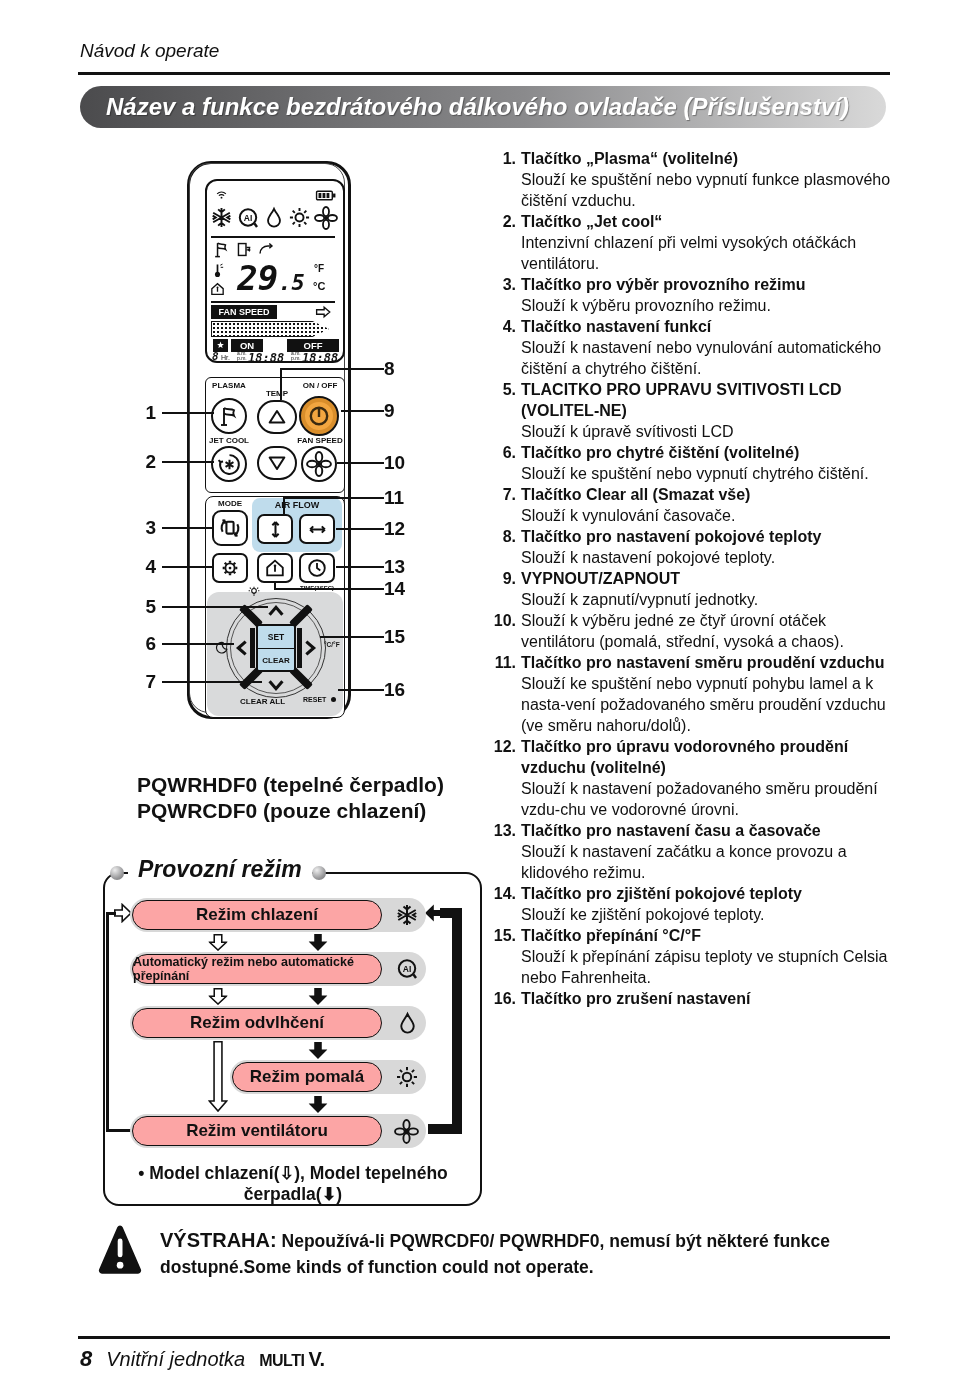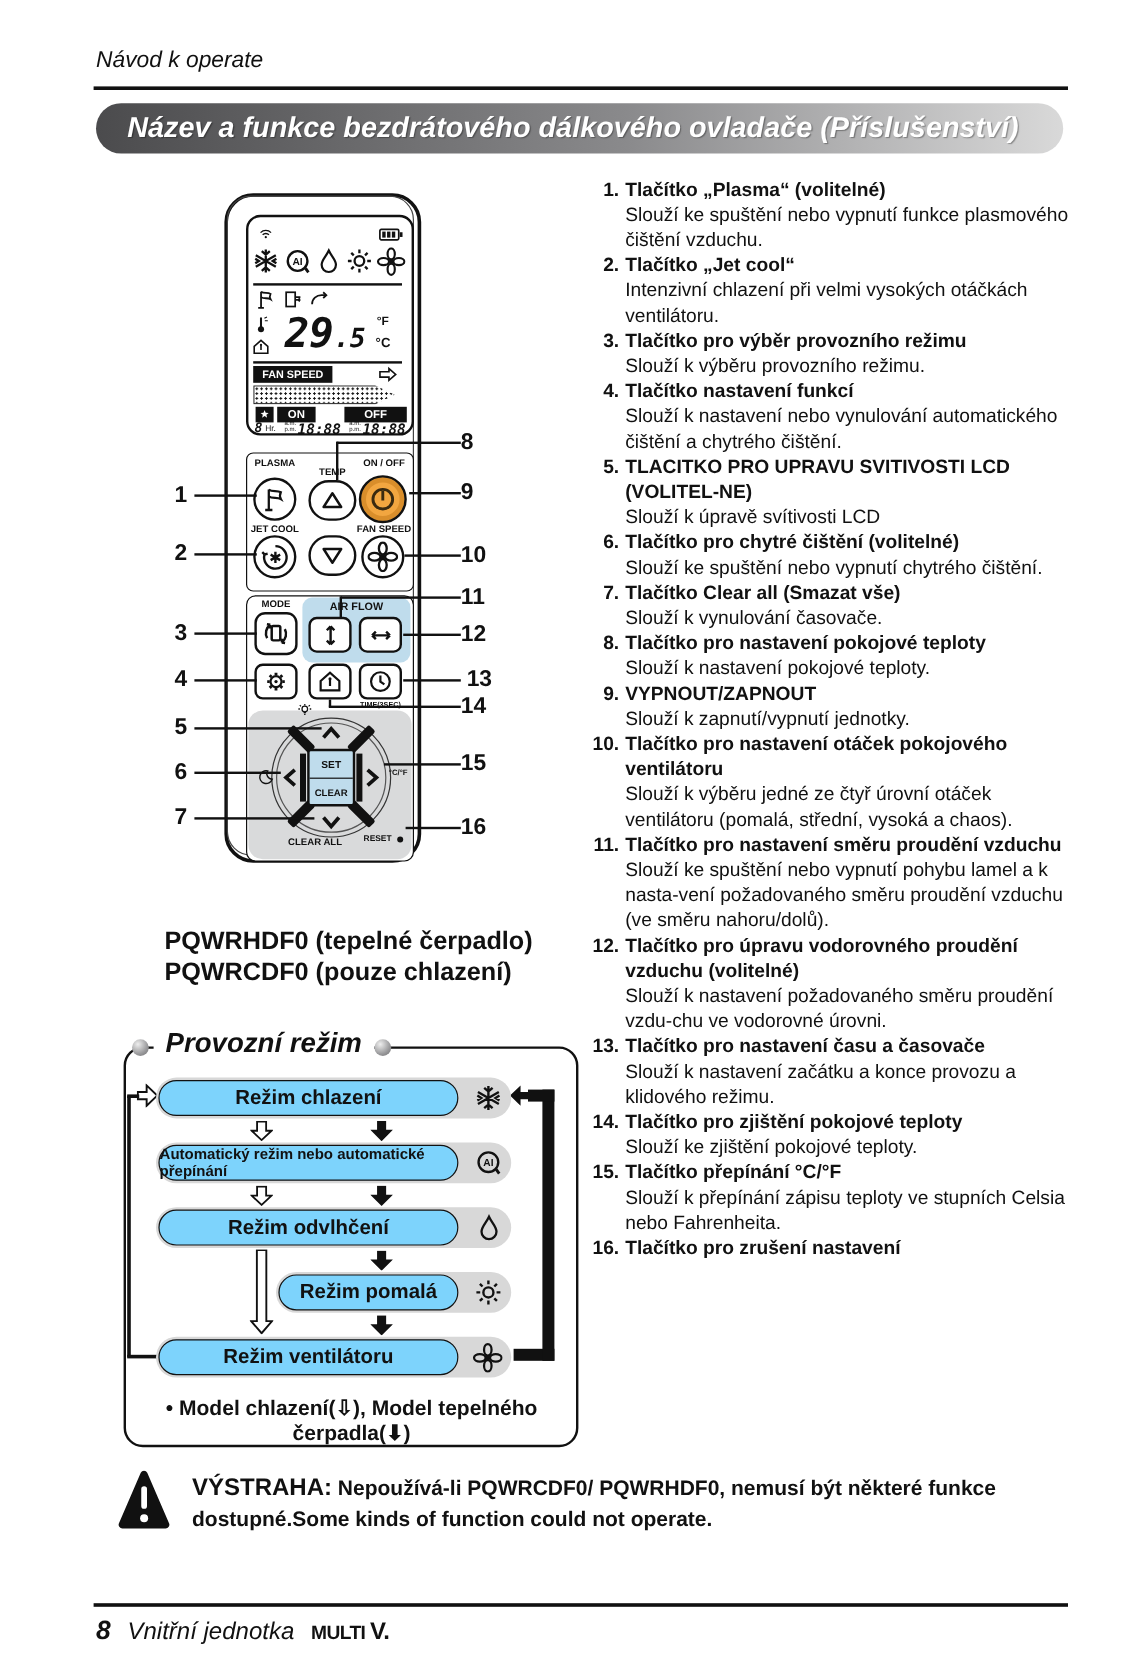--- a/index.html
+++ b/index.html
@@ -35,21 +35,21 @@
   svg.ic{display:block;}
   svg text{font-family:"Liberation Sans",sans-serif;}
   
   .flowbox{position:absolute;left:103px;top:872px;width:379px;height:334px;border:2.5px solid #111;
      border-radius:16px;box-sizing:border-box;background:#fff;}
   .fc-title{position:absolute;left:128px;top:856px;background:#fff;padding:0 10px;
      font-size:23px;font-weight:bold;font-style:italic;z-index:3;}
   .dot{position:absolute;width:14px;height:14px;border-radius:50%;z-index:3;
      background:radial-gradient(circle at 35% 30%,#eee,#9a9a9c 60%,#6c6c6e);}
   .pill{position:absolute;height:34px;border-radius:17px;background:#d8d8d8;z-index:2;}
-  .pill-in{position:absolute;left:2px;top:2px;bottom:2px;background:#7dd3fc;border:1.5px solid #111;
+  .pill-in{position:absolute;left:2px;top:2px;bottom:2px;background:#fca5a5;border:1.5px solid #111;
      border-radius:15px;display:flex;align-items:center;justify-content:center;
      font-weight:bold;font-size:17px;box-sizing:border-box;}
   .pic{position:absolute;right:7px;top:5px;}
   .lp{position:absolute;background:#111;z-index:1;}
   .note{position:absolute;font-weight:bold;font-size:17.5px;text-align:center;z-index:3;}
   
   .warn-text{position:absolute;left:160px;top:1227px;width:736px;font-weight:bold;
      font-size:17.5px;line-height:26px;}
   .warn-label{font-size:20px;}
   .ftr{position:absolute;left:80px;top:1346px;display:flex;align-items:baseline;gap:14px;}
@@ -423,21 +423,21 @@
     <div class="cv" style="left:280px;top:368px;height:32px"></div>
   <div class="num" style="left:384px;top:400px;text-align:left">9</div>
     <div class="cl" style="left:341px;top:410px;width:43px"></div>
   <div class="num" style="left:384px;top:452px;text-align:left">10</div>
     <div class="cl" style="left:337px;top:462px;width:47px"></div>
   <div class="num" style="left:384px;top:487px;text-align:left">11</div>
     <div class="cl" style="left:284px;top:497px;width:100px"></div>
     <div class="cv" style="left:283px;top:497px;height:18px"></div>
   <div class="num" style="left:384px;top:518px;text-align:left">12</div>
     <div class="cl" style="left:336px;top:528px;width:48px"></div>
-  <div class="num" style="left:384px;top:556px;text-align:right">13</div>
+  <div class="num" style="left:384px;top:556px;text-align:left">13</div>
     <div class="cl" style="left:336px;top:566px;width:48px"></div>
   <div class="num" style="left:384px;top:578px;text-align:left">14</div>
     <div class="cl" style="left:274px;top:588px;width:110px"></div>
     <div class="cv" style="left:274px;top:583px;height:6px"></div>
   <div class="num" style="left:384px;top:626px;text-align:left">15</div>
     <div class="cl" style="left:320px;top:636px;width:64px"></div>
   <div class="num" style="left:384px;top:679px;text-align:left">16</div>
     <div class="cl" style="left:338px;top:689px;width:46px"></div>
 
   <div class="models">
@@ -591,21 +591,20 @@
     <div class="fi">
         <div class="fn">9.</div>
         <div class="fb">
           <span class="ft">VYPNOUT/ZAPNOUT</span>
           <span class="fd">Slouží k zapnutí/vypnutí jednotky.</span>
         </div>
       </div>
     <div class="fi">
         <div class="fn">10.</div>
         <div class="fb">
-          <span class="ft">Tlačítko pro nastavení otáček pokojového ventilátoru</span>
           <span class="fd">Slouží k výběru jedné ze čtyř úrovní otáček ventilátoru (pomalá, střední, vysoká a chaos).</span>
         </div>
       </div>
     <div class="fi">
         <div class="fn">11.</div>
         <div class="fb">
           <span class="ft">Tlačítko pro nastavení směru proudění vzduchu</span>
           <span class="fd">Slouží ke spuštění nebo vypnutí pohybu lamel a k nasta-vení požadovaného směru proudění vzduchu (ve směru nahoru/dolů).</span>
         </div>
       </div>

